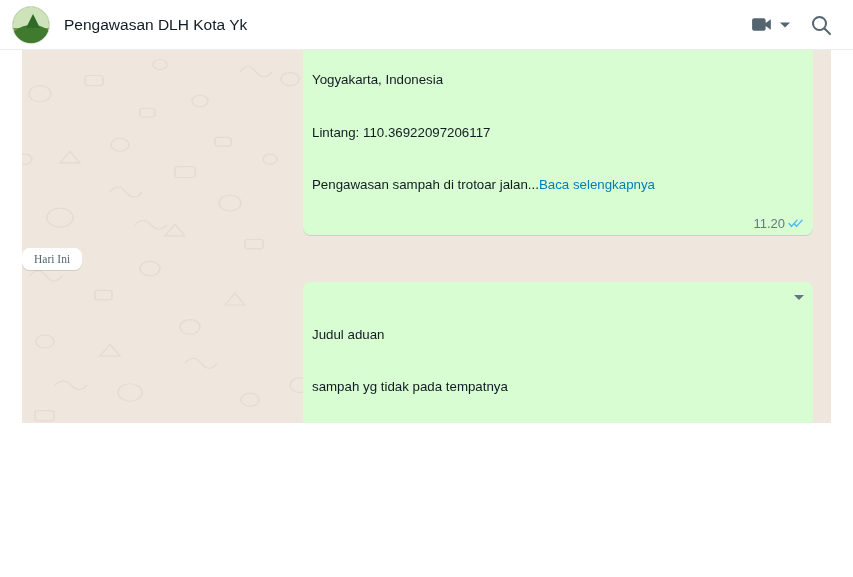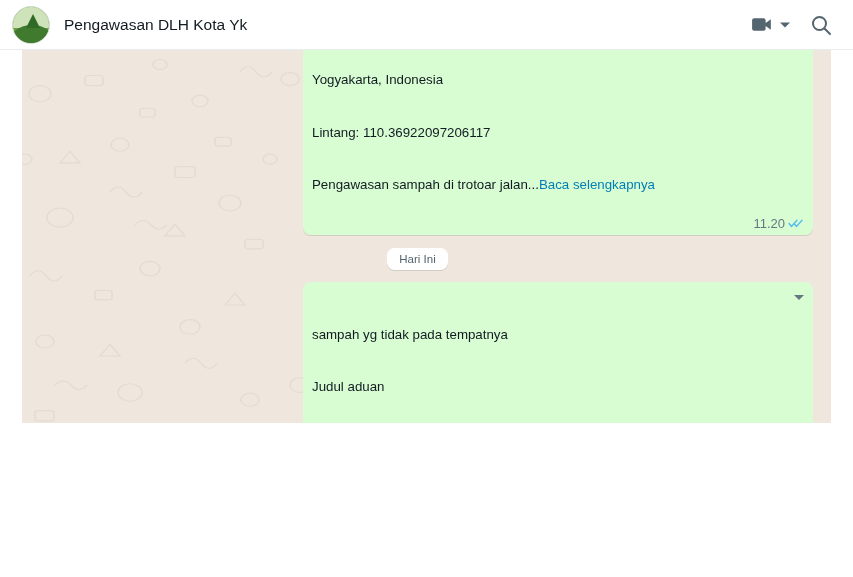--- a/index.html
+++ b/index.html
@@ -186,22 +186,22 @@
   .ticks {
     display: inline-block;
     width: 16px;
     height: 11px;
     position: relative;
   }
   .ticks svg { display: block; }
 
   .divider-row {
     display: flex;
-    justify-content: center;
     margin: 13px 0 12px 0;
+    font-family: Liberation Serif, serif;
   }
   .date-chip {
     background: #ffffff;
     color: #54656f;
     font-size: 11.5px;
     padding: 5px 12px;
     border-radius: 7.5px;
     box-shadow: 0 1px 0.5px rgba(11,20,26,.13);
   }
 
@@ -355,22 +355,22 @@
               <path d="M8.2 14.2c1 1.3 2.3 2 3.8 2s2.8-.7 3.8-2" stroke-linecap="round"></path>
             </svg>
         </span>
         <div class="bubble second">
           <span class="chevron">
             <svg width="16" height="16" viewBox="0 0 16 16" fill="currentColor">
                 <path d="M3 6 8 11 13 6z"></path>
               </svg>
           </span>
           <div class="msg-text">
+            <div class="para">Judul aduan</div>
             <div class="para">sampah yg tidak pada tempatnya</div>
-            <div class="para">Judul aduan</div>
             
             
             
             
             
             
             
             
             
             

